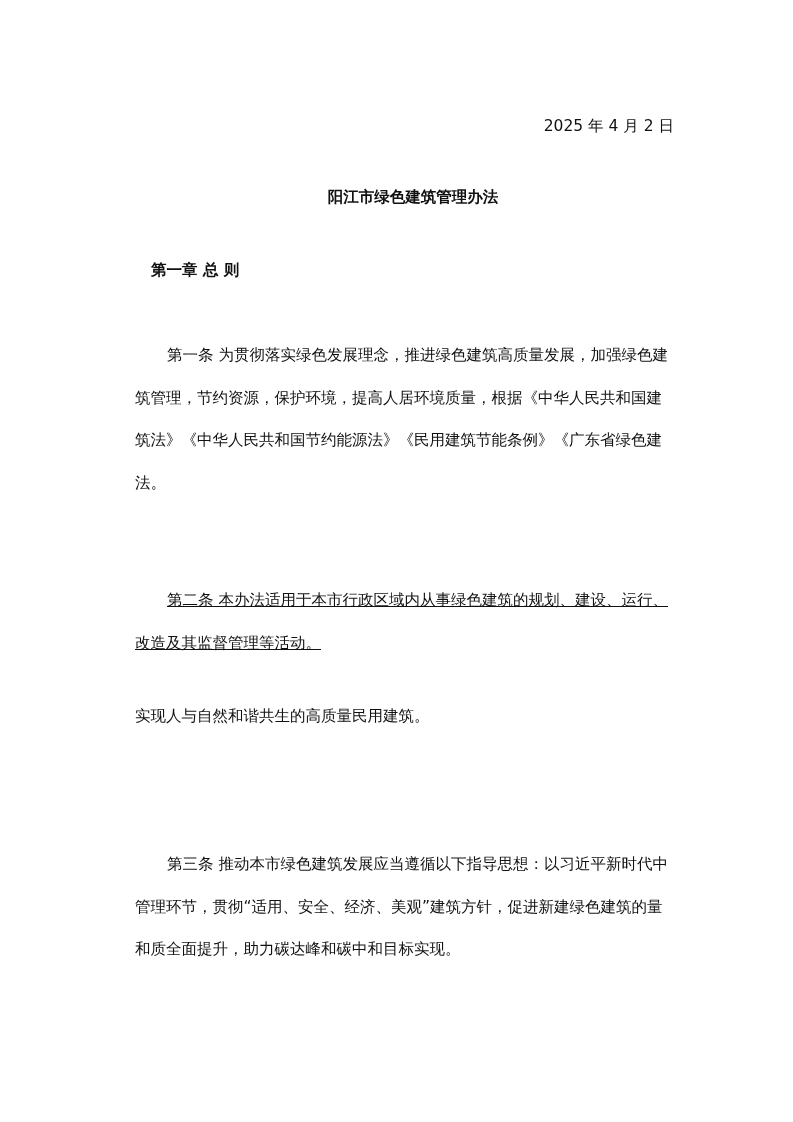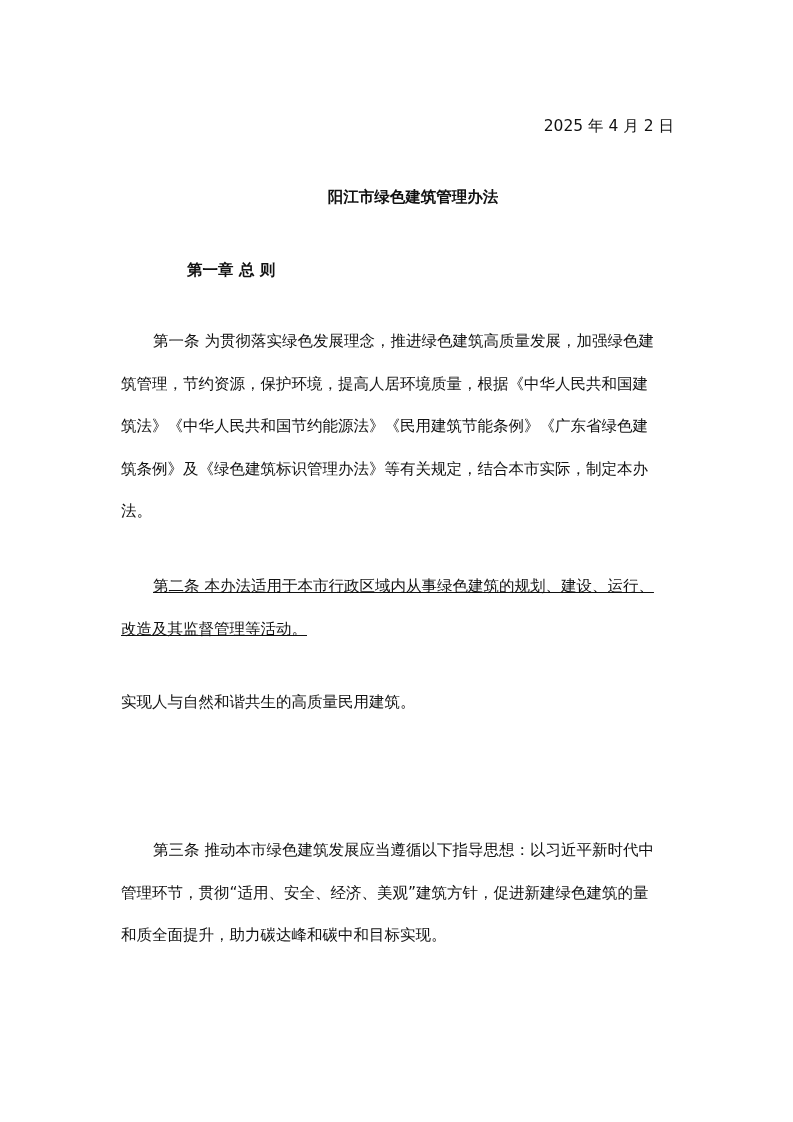--- a/index.html
+++ b/index.html
@@ -43,31 +43,30 @@
       white-space: nowrap;
     }
     .chapter {
       position: absolute;
       top: 259px;
       left: 151px;
       font-size: 15.5px;
       font-weight: bold;
       line-height: 22px;
       white-space: nowrap;
-      margin-left: 36px;
     }
     .para {
       position: absolute;
       left: 119px;
       width: 560px;
       font-size: 15.5px;
       line-height: 42.5px;
       text-indent: 32px;
       text-align: justify;
-      margin: 2px;
+      margin: 16px;
     }
     .para .line {
       display: block;
       white-space: nowrap;
     }
     .para .line.first {
       padding-left: 32px;
     }
     .para .line { text-indent: 0; }
     #p1 { top: 318px; }
@@ -83,21 +82,20 @@
   <div class="date">2025 年 4 月 2 日</div>
 
   <div class="title">阳江市绿色建筑管理办法</div>
 
   <div class="chapter">第一章 总 则</div>
 
   <div class="para" id="p1">
     <span class="line first">第一条 为贯彻落实绿色发展理念，推进绿色建筑高质量发展，加强绿色建</span>
     <span class="line">筑管理，节约资源，保护环境，提高人居环境质量，根据《中华人民共和国建</span>
     <span class="line">筑法》《中华人民共和国节约能源法》《民用建筑节能条例》《广东省绿色建</span>
-    <span class="line">筑条例》及《绿色建筑标识管理办法》等有关规定，结合本市实际，制定本办</span>
     <span class="line">法。</span>
   </div>
 
   <div class="para" id="p2">
     <span class="line first">第二条 本办法适用于本市行政区域内从事绿色建筑的规划、建设、运行、</span>
     <span class="line">改造及其监督管理等活动。</span>
   </div>
 
   <div class="para" id="p3">
     <span class="line">实现人与自然和谐共生的高质量民用建筑。</span>

